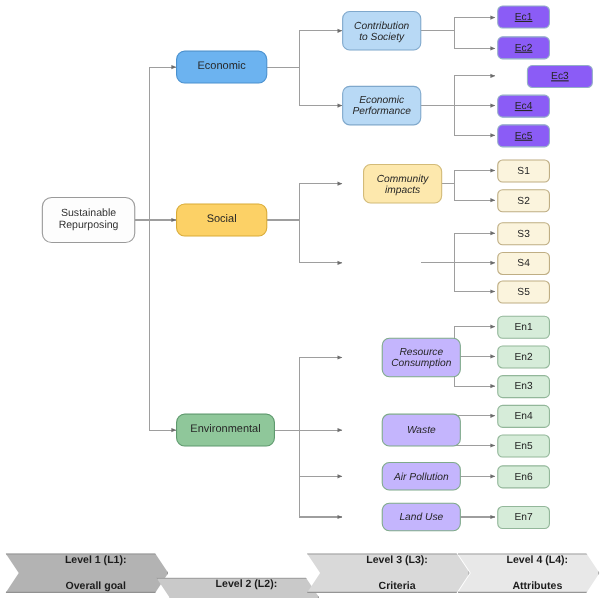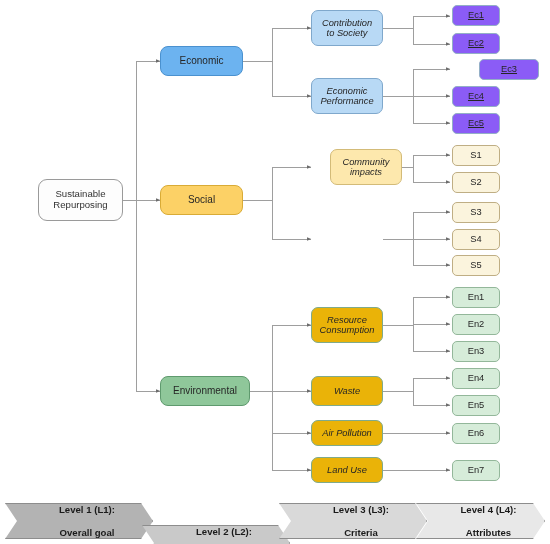--- a/index.html
+++ b/index.html
@@ -25,21 +25,21 @@
   .node.l3{font-size:9.3px;border-radius:7px;font-style:italic;}
   .node.l4{font-size:9.3px;border-radius:5px;}
 
   .c-eco2{background:#6cb3f0;border-color:#4a91cf;}
   .c-eco3{background:#b8d9f5;border-color:#7fa8cc;}
   .c-eco4{background:#8b5cf6;border-color:#93afc6;text-decoration:underline;}
   .c-soc2{background:#fcd166;border-color:#d9ab36;}
   .c-soc3{background:#fde8ad;border-color:#d3bb78;}
   .c-soc4{background:#fbf4dd;border-color:#bfae84;text-align:right;}
   .c-env2{background:#8fc79a;border-color:#5f9a6e;}
-  .c-env3{background:#eab308;border-color:#7faa8b;}
+  .c-env3{background:#c4b5fd;border-color:#7faa8b;margin-left:36px;}
   .c-env4{background:#d6ecd9;border-color:#93b79a;}
 
   
   #legend{position:absolute;left:5px;top:503px;width:540px;height:36px;}
   .chev{position:absolute;top:0;height:36px;
         display:flex;align-items:center;justify-content:center;text-align:center;
         font-size:9.6px;font-weight:bold;color:#1b1b1b;line-height:1.2;
         border:1px solid #8d8d8d;box-sizing:border-box;}
   .chev span{display:block;position:relative;left:4px;}
 </style>

